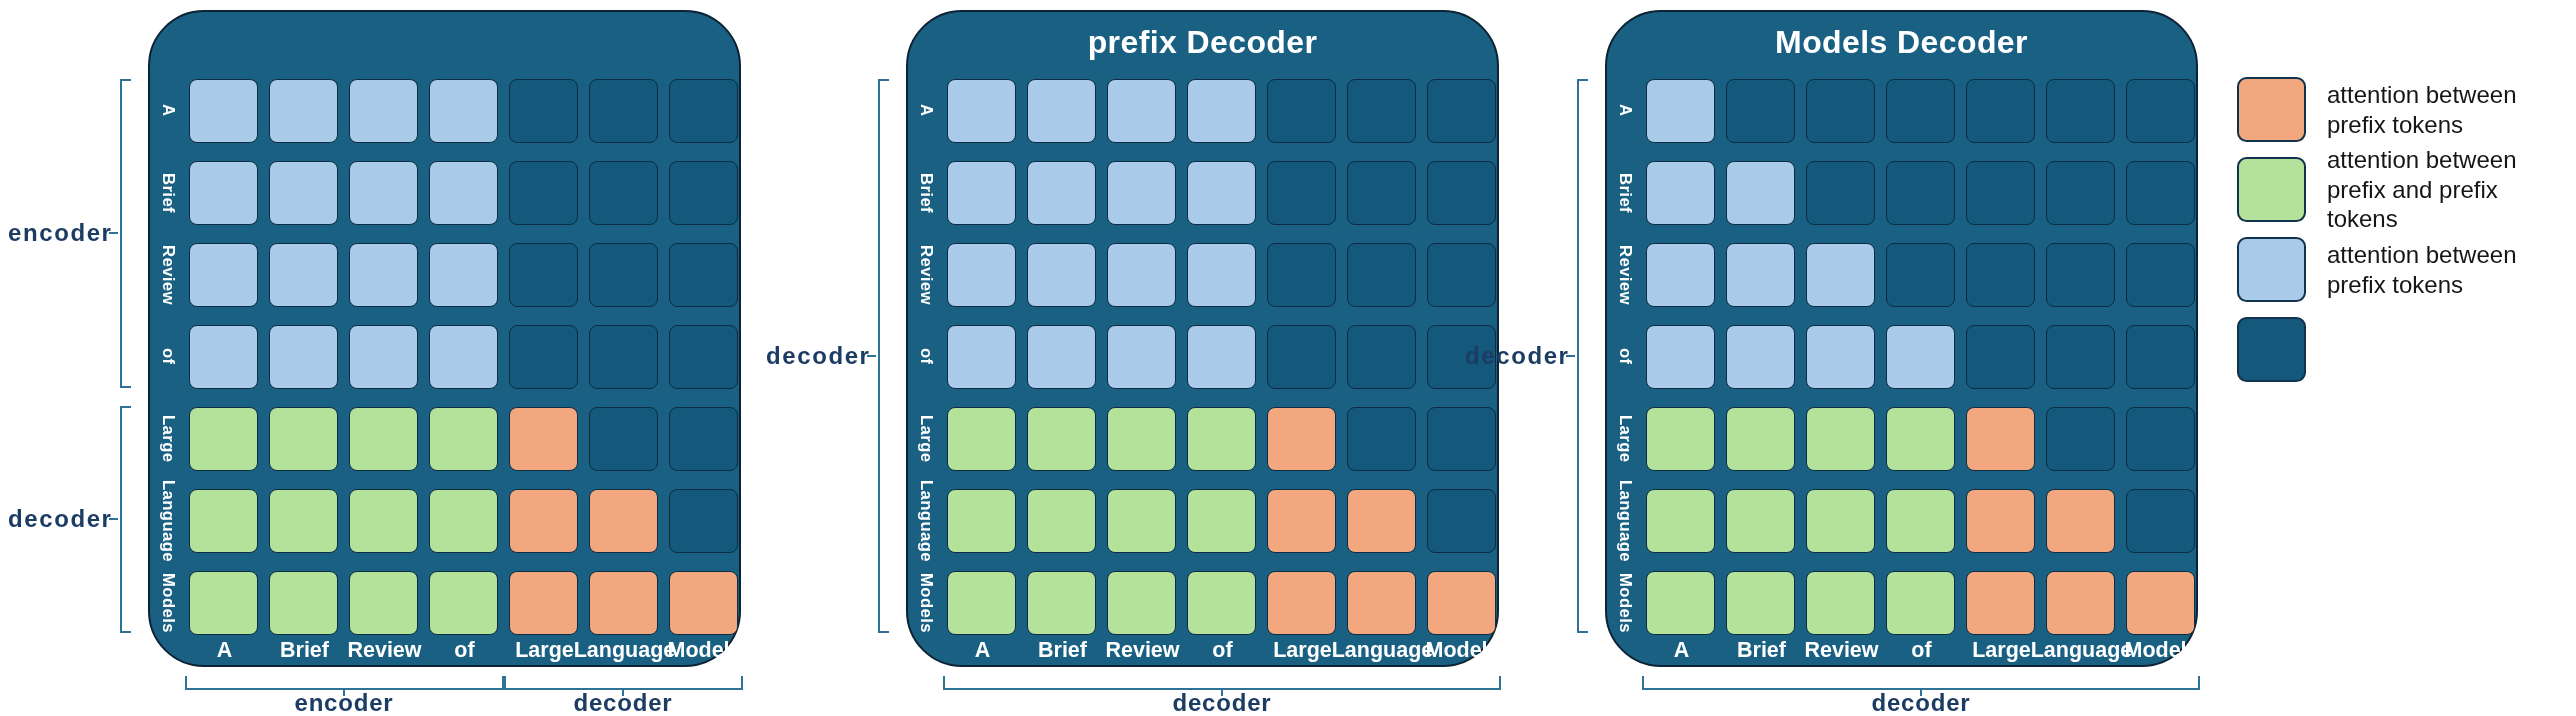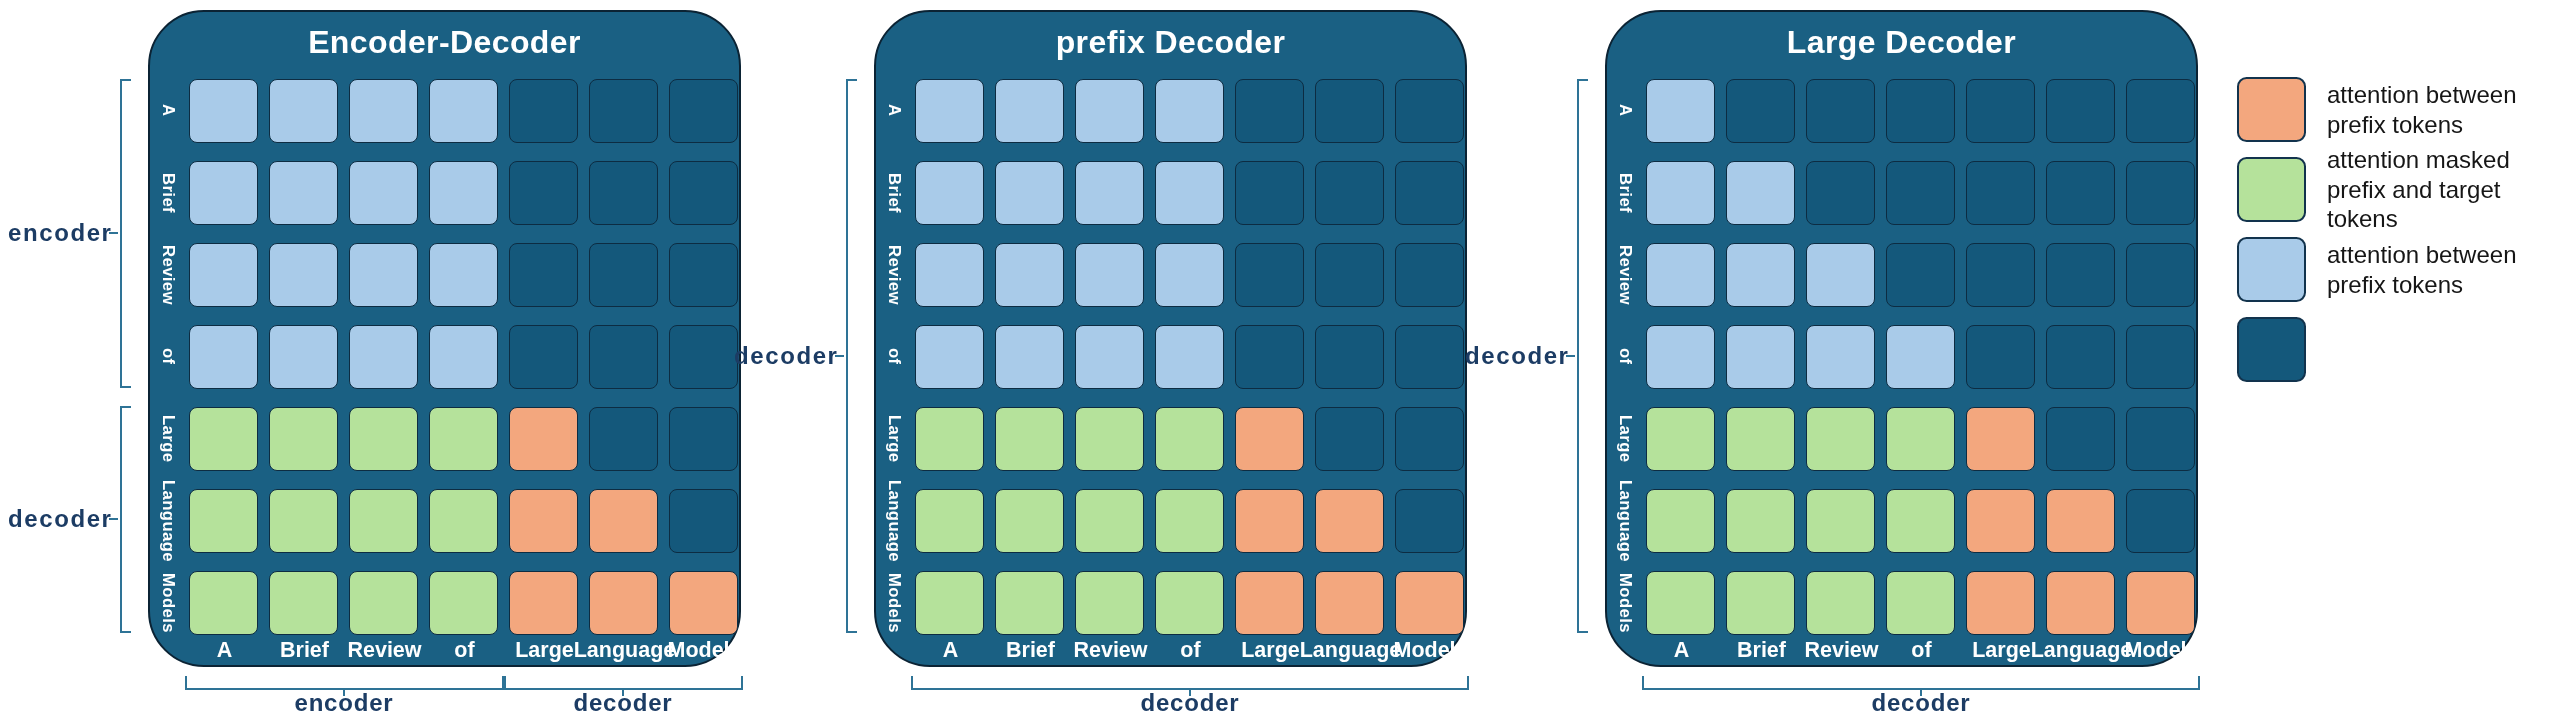--- a/index.html
+++ b/index.html
@@ -6,21 +6,21 @@
     --panel-bg:#1A6083; --panel-border:#0B2334; --cell-border:#0D2C42;
     --bracket:#2E7396; --bracket-label:#1C3C64; --title-text:#FFFFFF;
     --label-text:#FFFFFF; --legend-text:#161616; --page-bg:#FFFFFF;
   }
   html,body{margin:0;padding:0;}
   body{background:var(--page-bg);font-family:"Liberation Sans",sans-serif;}
   .stage{position:relative;width:2576px;height:717px;background:var(--page-bg);overflow:hidden;}
 
   .panel-block{position:absolute;top:0;height:717px;width:749px;}
   #panel-block-0{left:8px;}
-  #panel-block-1{left:734px;}
+  #panel-block-1{left:766px;}
   #panel-block-2{left:1465px;}
 
   .panel{position:absolute;left:140px;top:9.6px;width:593px;height:657px;box-sizing:border-box;
          background:var(--panel-bg);border:2.4px solid var(--panel-border);border-radius:56px;}
   .panel-title{position:absolute;top:12.8px;left:0;right:0;text-align:center;color:var(--title-text);
                font-weight:bold;font-size:32px;letter-spacing:0.4px;}
 
   .grid{position:absolute;left:6.4px;top:67px;display:grid;
         grid-template-columns:22px repeat(7,69px);grid-template-rows:repeat(7,64px);
         column-gap:11px;row-gap:18px;}
@@ -52,21 +52,20 @@
                  border:2.4px solid #12334D;border-radius:9.6px;}
   .legend-text{width:265px;font-size:24px;line-height:29.5px;color:var(--legend-text);}
 </style>
 </head>
 <body>
 
 <div class="stage">
 
   <div class="panel-block" id="panel-block-0">
     <div class="panel">
-      <div class="panel-title">Encoder-Decoder</div>
       <div class="grid">
           <div class="row-label">A</div>
           <div class="cell" style="background: rgb(169, 203, 233);"></div>
           <div class="cell" style="background: rgb(169, 203, 233);"></div>
           <div class="cell" style="background: rgb(169, 203, 233);"></div>
           <div class="cell" style="background: rgb(169, 203, 233);"></div>
           <div class="cell" style="background: rgb(20, 88, 123);"></div>
           <div class="cell" style="background: rgb(20, 88, 123);"></div>
           <div class="cell" style="background: rgb(20, 88, 123);"></div>
           <div class="row-label">Brief</div>
@@ -216,21 +215,21 @@
   <div class="side-bracket" style="top: 79px; height: 554px;"></div>
       <div class="side-dash" style="top: 355px;"></div>
       <div class="side-label" style="top: 356px;">decoder</div>
       <div class="bottom-bracket" style="left: 177px; width: 558px;"></div>
       <div class="bottom-tick" style="left: 455px;"></div>
       <div class="bottom-label" style="left: 456px;">decoder</div>
     </div>
 
   <div class="panel-block" id="panel-block-2">
     <div class="panel">
-      <div class="panel-title">Large Decoder</div>
+      <div class="panel-title">Models Decoder</div>
       <div class="grid">
           <div class="row-label">A</div>
           <div class="cell" style="background: rgb(169, 203, 233);"></div>
           <div class="cell" style="background: rgb(20, 88, 123);"></div>
           <div class="cell" style="background: rgb(20, 88, 123);"></div>
           <div class="cell" style="background: rgb(20, 88, 123);"></div>
           <div class="cell" style="background: rgb(20, 88, 123);"></div>
           <div class="cell" style="background: rgb(20, 88, 123);"></div>
           <div class="cell" style="background: rgb(20, 88, 123);"></div>
           <div class="row-label">Brief</div>
@@ -300,21 +299,21 @@
       <div class="bottom-label" style="left: 456px;">decoder</div>
     </div>
 
   <div class="legend">
     <div class="legend-item">
       <div class="legend-swatch" style="background: rgb(243, 167, 126);"></div>
       <div class="legend-text">attention between prefix tokens</div>
     </div>
     <div class="legend-item">
       <div class="legend-swatch" style="background: rgb(181, 226, 155);"></div>
-      <div class="legend-text">attention masked prefix and target tokens</div>
+      <div class="legend-text">attention between prefix and prefix tokens</div>
     </div>
     <div class="legend-item">
       <div class="legend-swatch" style="background: rgb(169, 203, 233);"></div>
       <div class="legend-text">attention between prefix tokens</div>
     </div>
     <div class="legend-item">
       <div class="legend-swatch" style="background: rgb(20, 88, 123);"></div>
     </div>
   </div>
 

